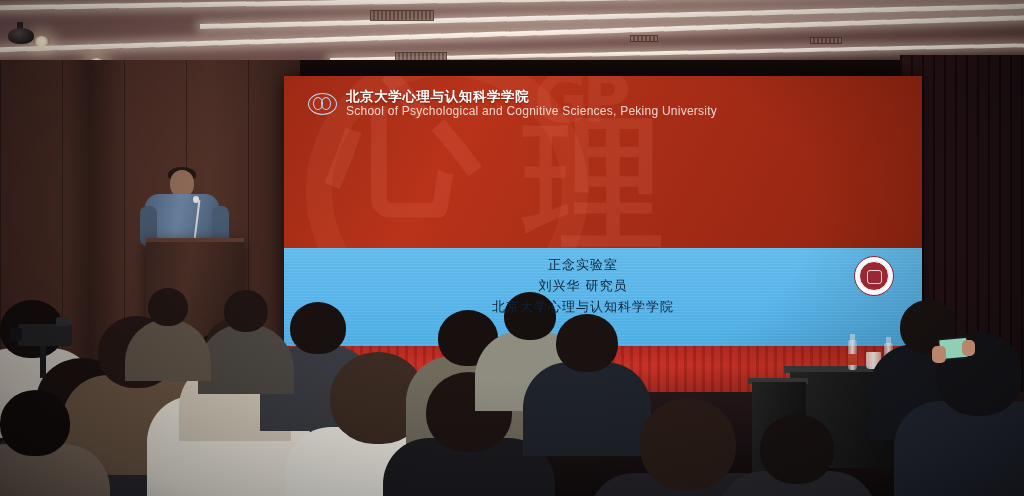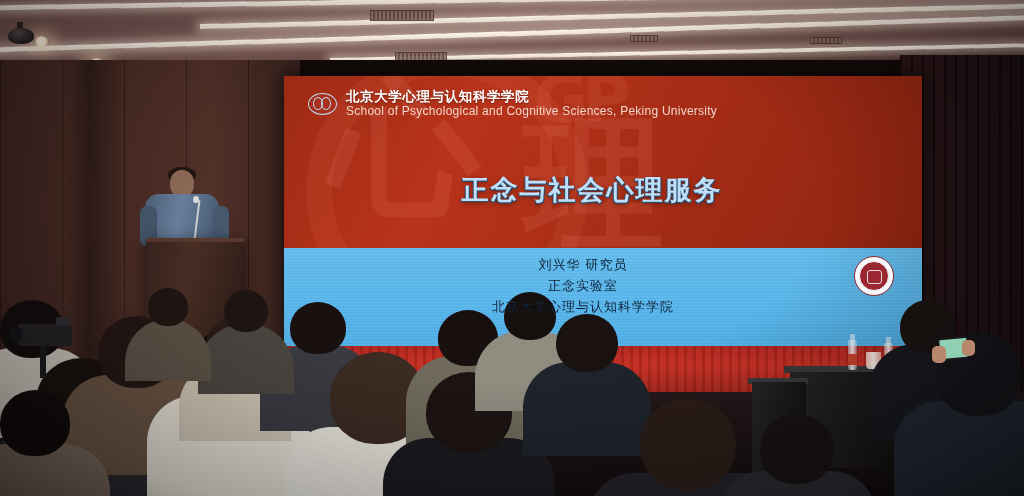--- a/index.html
+++ b/index.html
@@ -451,27 +451,26 @@
         <div class="hdr-logo">
           <span class="l"></span>
             <span class="r"></span>
         </div>
         <div class="hdr-text">
           <div class="hdr-cn">北京大学心理与认知科学学院</div>
           <div class="hdr-en">School of Psychological and Cognitive Sciences, Peking University</div>
         </div>
       </div>
 
-      <div class="slide-title">正念与社会心理服务</div>
     </div>
 
     <div class="slide-blue">
       <div class="sub-lines">
+        <div>正念实验室</div>
         <div>刘兴华  研究员</div>
-        <div>正念实验室</div>
         <div>北京大学心理与认知科学学院</div>
       </div>
       <div class="seal"></div>
     </div>
 
   </div>
 
   <div class="stage-red"></div>
   <div class="stage-floor"></div>
 

